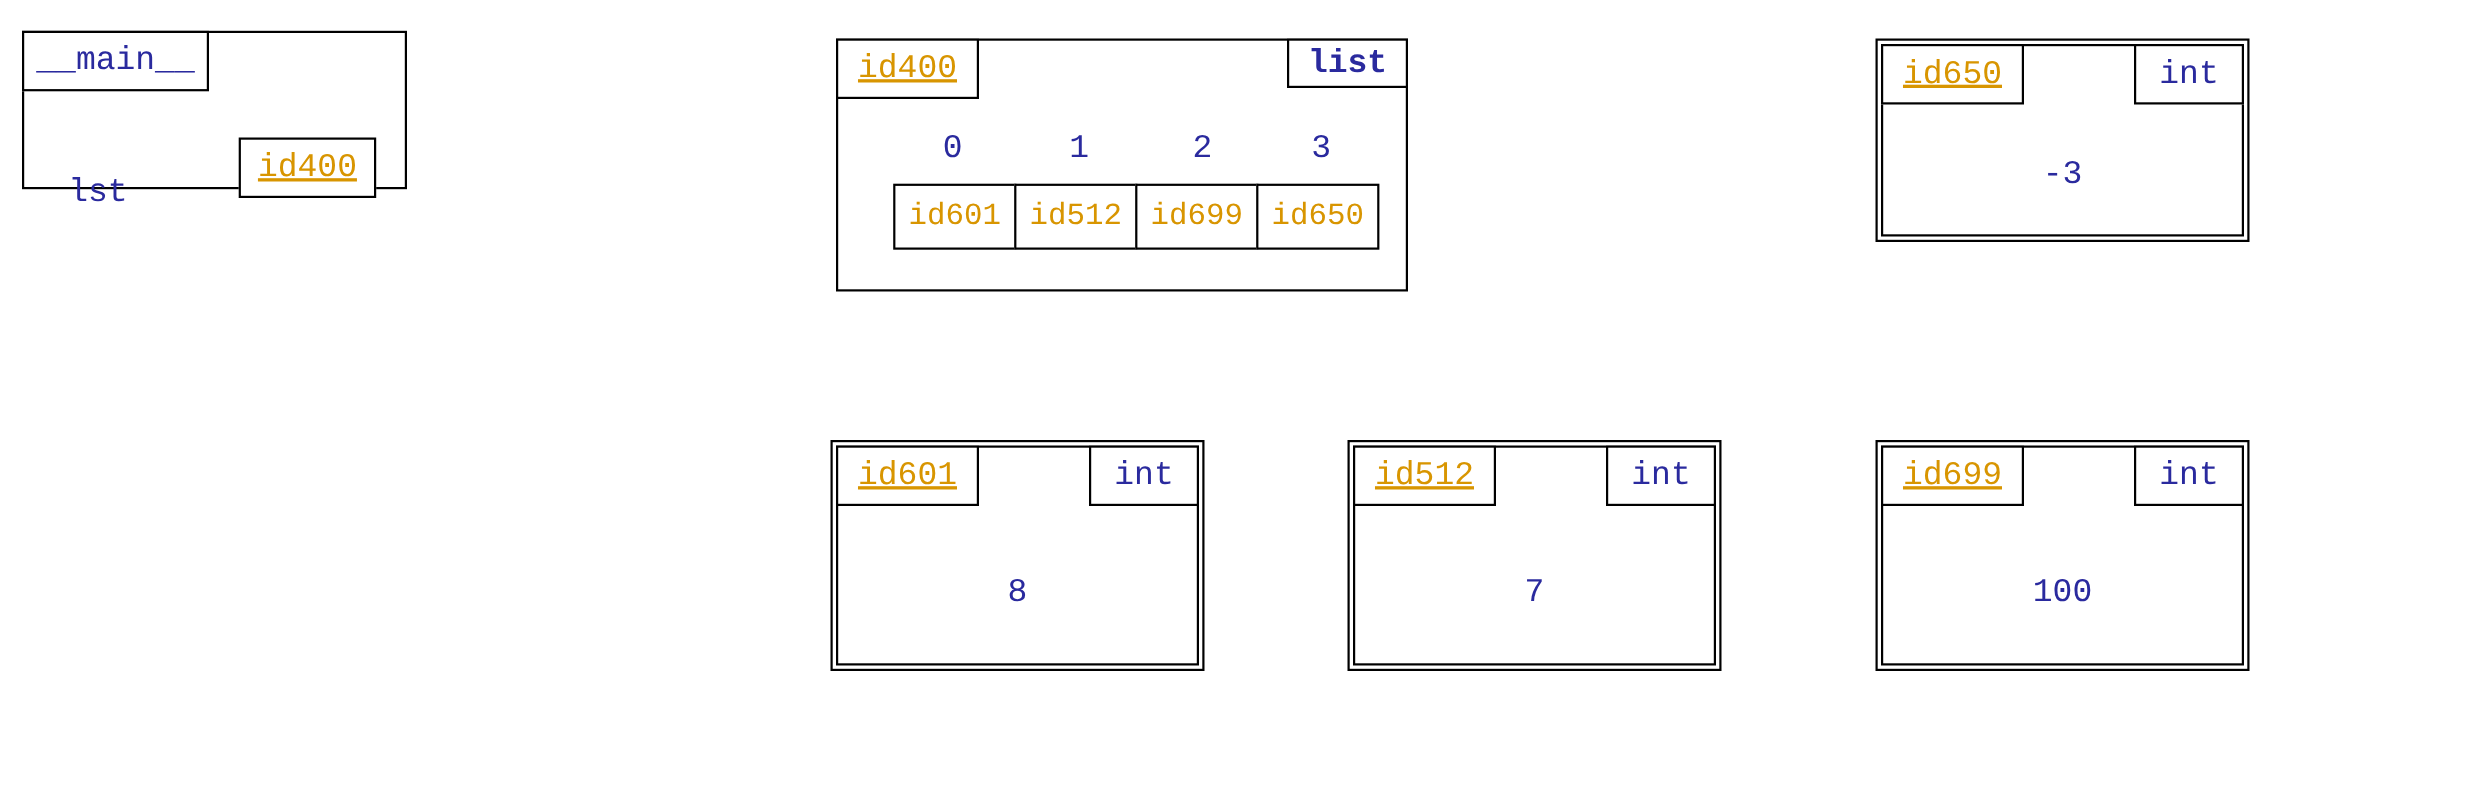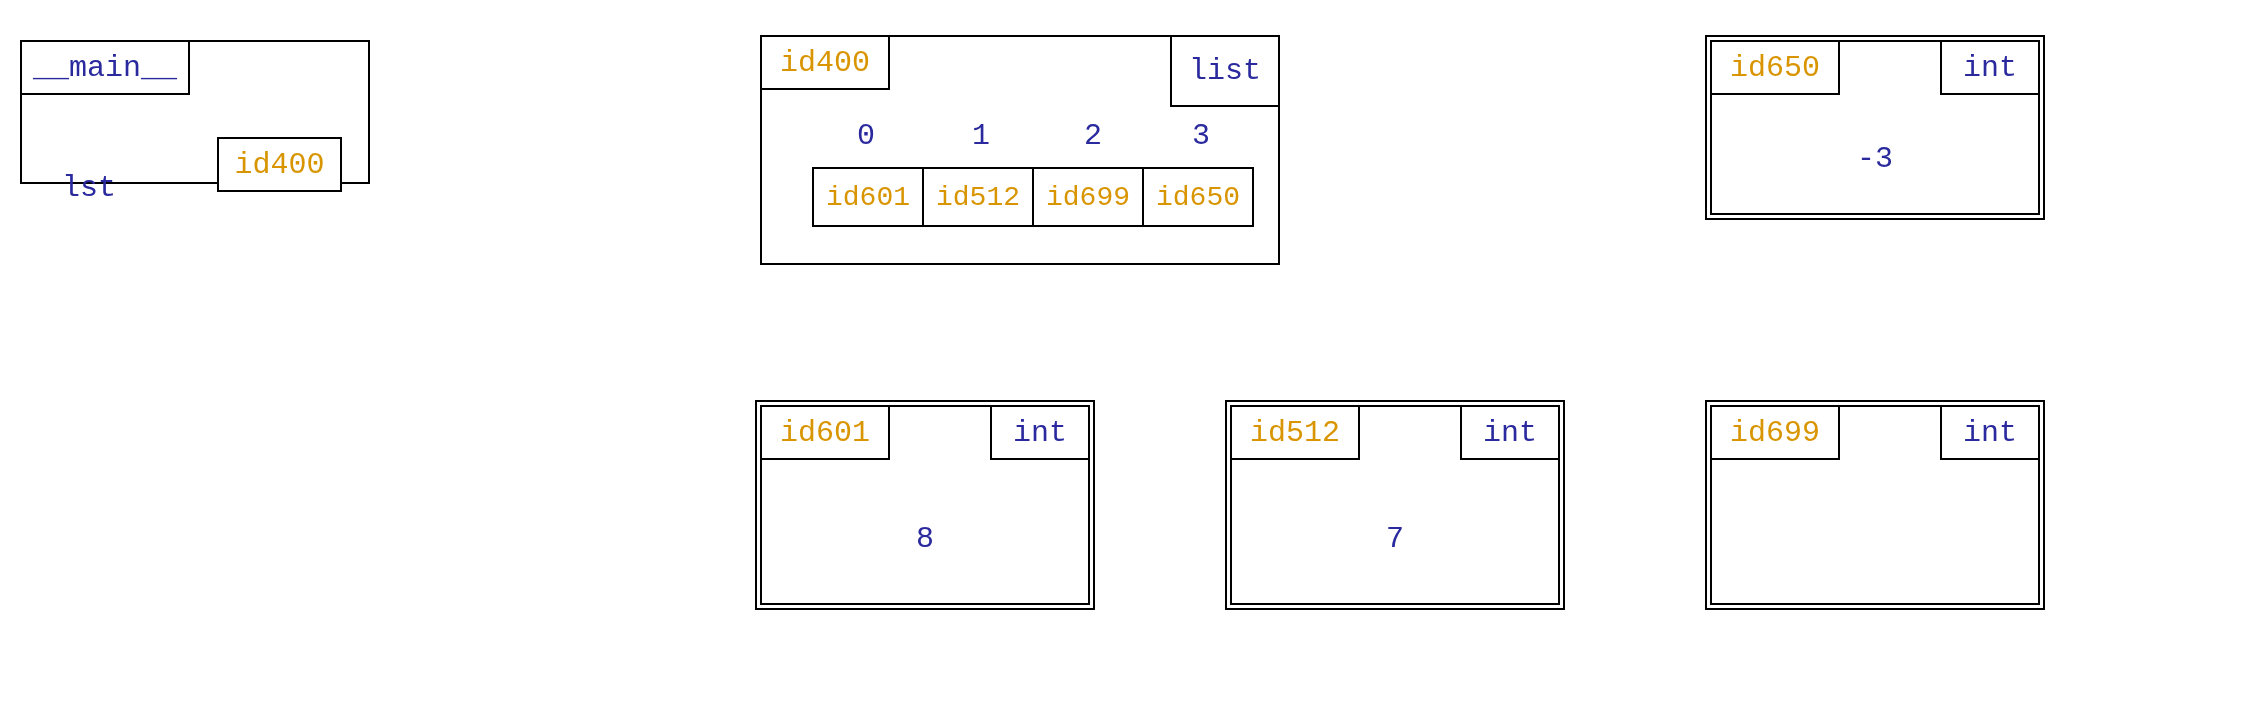--- a/index.html
+++ b/index.html
@@ -37,21 +37,21 @@
     position: absolute;
     border: 2px solid #000;
     background: white;
     box-sizing: border-box;
     padding: 6px 12px;
     font-size: 30px;
     display: flex;
     align-items: center;
     justify-content: center;
   }
-  .orange { color: #d89500; }
+  .orange { color: #d89500; text-decoration: underline; }
   .blue { color: #2a2a9e; }
   .text {
     position: absolute;
     font-size: 30px;
   }
   .cell {
     position: absolute;
     border: 2px solid #000;
     background: white;
     box-sizing: border-box;
@@ -65,29 +65,29 @@
     position: absolute;
     width: 100%;
     text-align: center;
     font-size: 30px;
     color: #2a2a9e;
   }
 </style>
 </head>
 <body>
 
-<div class="box" style="left:20px; top:40px; width:350px; height:144px;">
+<div class="box" style="left:20px; top:28px; width:350px; height:144px;">
   <div class="tag blue" style="top:-2px; left:-2px; width:170px; height:55px;">__main__</div>
   <div class="text blue" style="left:40px; top:110px;margin-top:19px;">lst</div>
   <div class="tag orange" style="top:95px; left:195px; width:125px; height:55px;">id400</div>
 </div>
 
 <div class="box" style="left:760px; top:35px; width:520px; height:230px;">
   <div class="tag orange" style="top:-2px; left:-2px; width:130px; height:55px;">id400</div>
-  <div class="tag blue" style="top:-2px; right:-2px; width:110px; height:72px;">list</div>
+  <div class="tag blue" style="top:-2px; right:-2px; width:110px; height:45px;font-weight:bold;">list</div>
 
   <div class="text blue" style="left:95px; top:82px;">0</div>
   <div class="text blue" style="left:210px; top:82px;">1</div>
   <div class="text blue" style="left:322px; top:82px;">2</div>
   <div class="text blue" style="left:430px; top:82px;">3</div>
 
   <div class="cell" style="left:50px; top:130px; width:112px; height:60px;">id601</div>
   <div class="cell" style="left:160px; top:130px; width:112px; height:60px;">id512</div>
   <div class="cell" style="left:270px; top:130px; width:112px; height:60px;">id699</div>
   <div class="cell" style="left:380px; top:130px; width:112px; height:60px;">id650</div>
@@ -107,13 +107,14 @@
 
 <div class="double-box" style="left:1230px; top:405px; width:330px; height:200px;">
   <div class="tag orange" style="top:-2px; left:-2px; width:130px; height:55px;">id512</div>
   <div class="tag blue" style="top:-2px; right:-2px; width:100px; height:55px;">int</div>
   <div class="value-center" style="top:115px;">7</div>
 </div>
 
 <div class="double-box" style="left:1710px; top:405px; width:330px; height:200px;">
   <div class="tag orange" style="top:-2px; left:-2px; width:130px; height:55px;">id699</div>
   <div class="tag blue" style="top:-2px; right:-2px; width:100px; height:55px;">int</div>
+  <div class="value-center" style="top:115px;">100</div>
 </div>
 
 </body></html>

